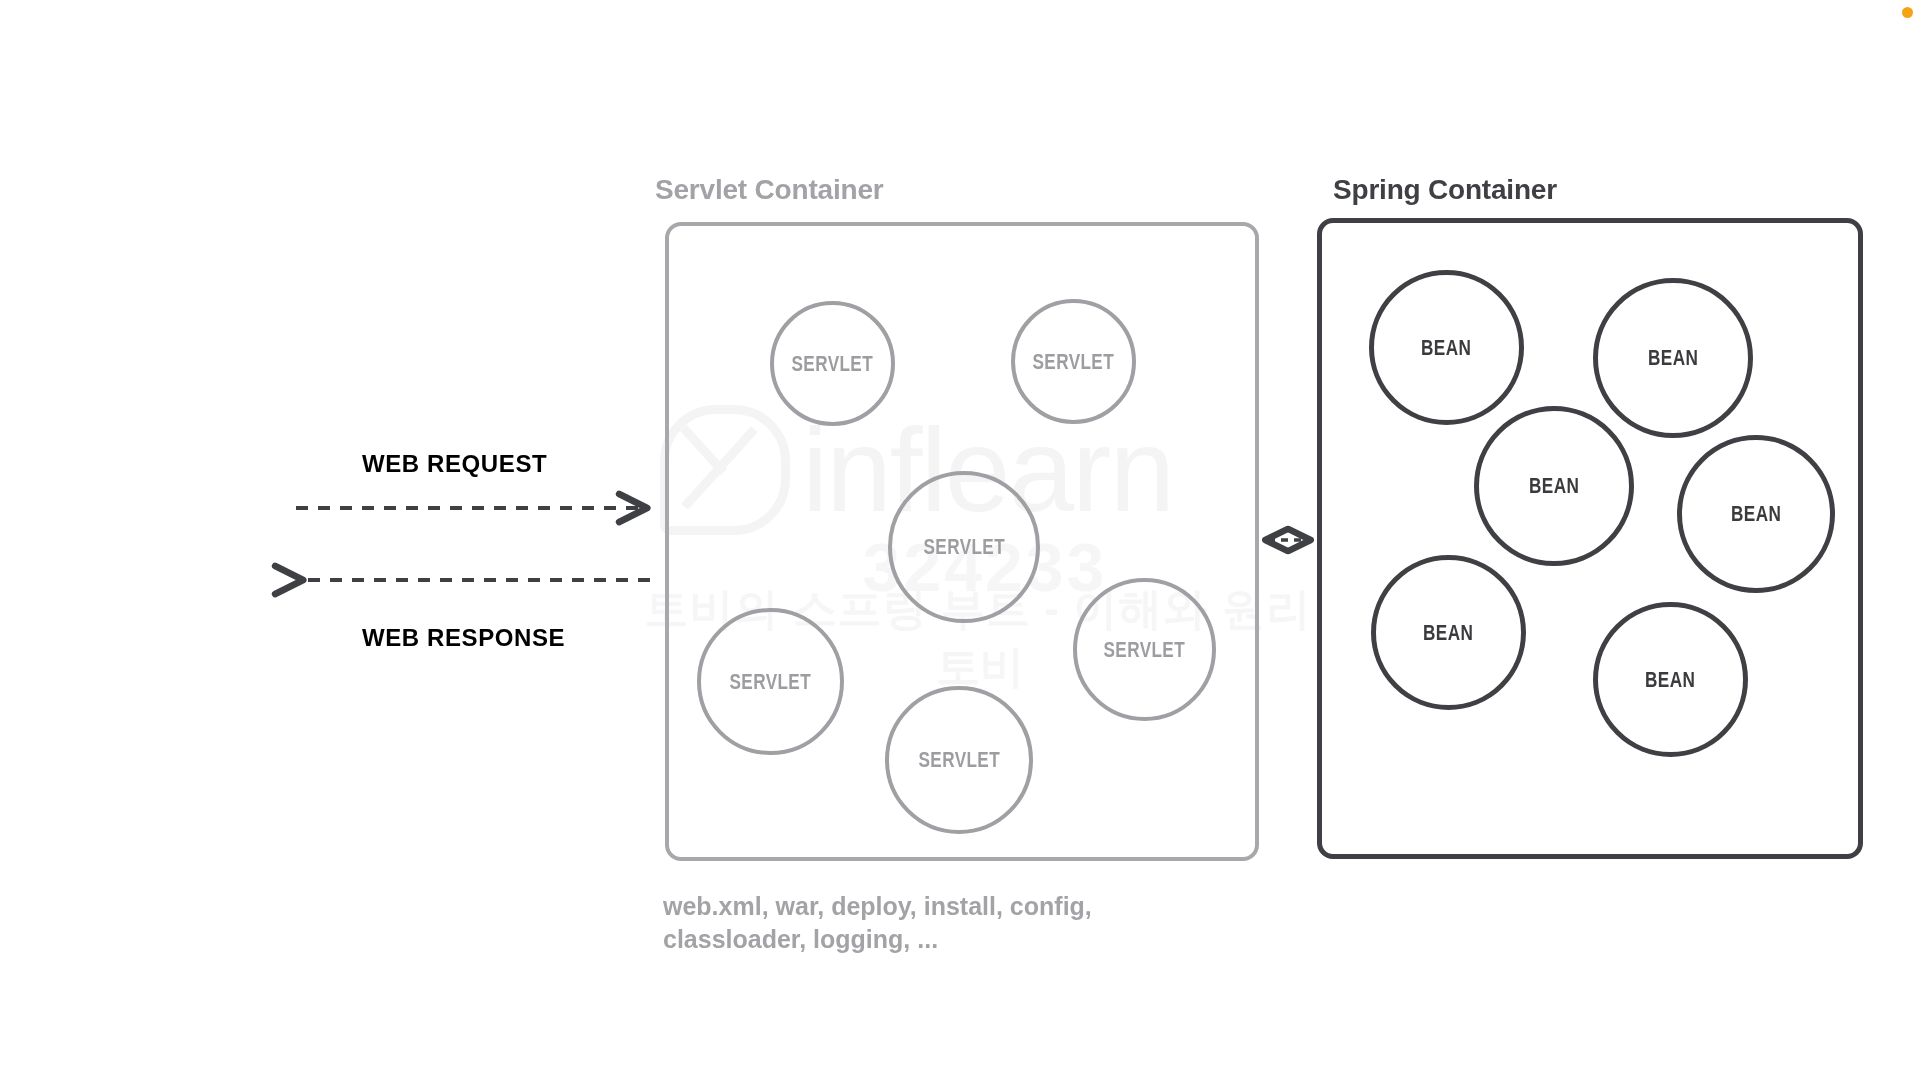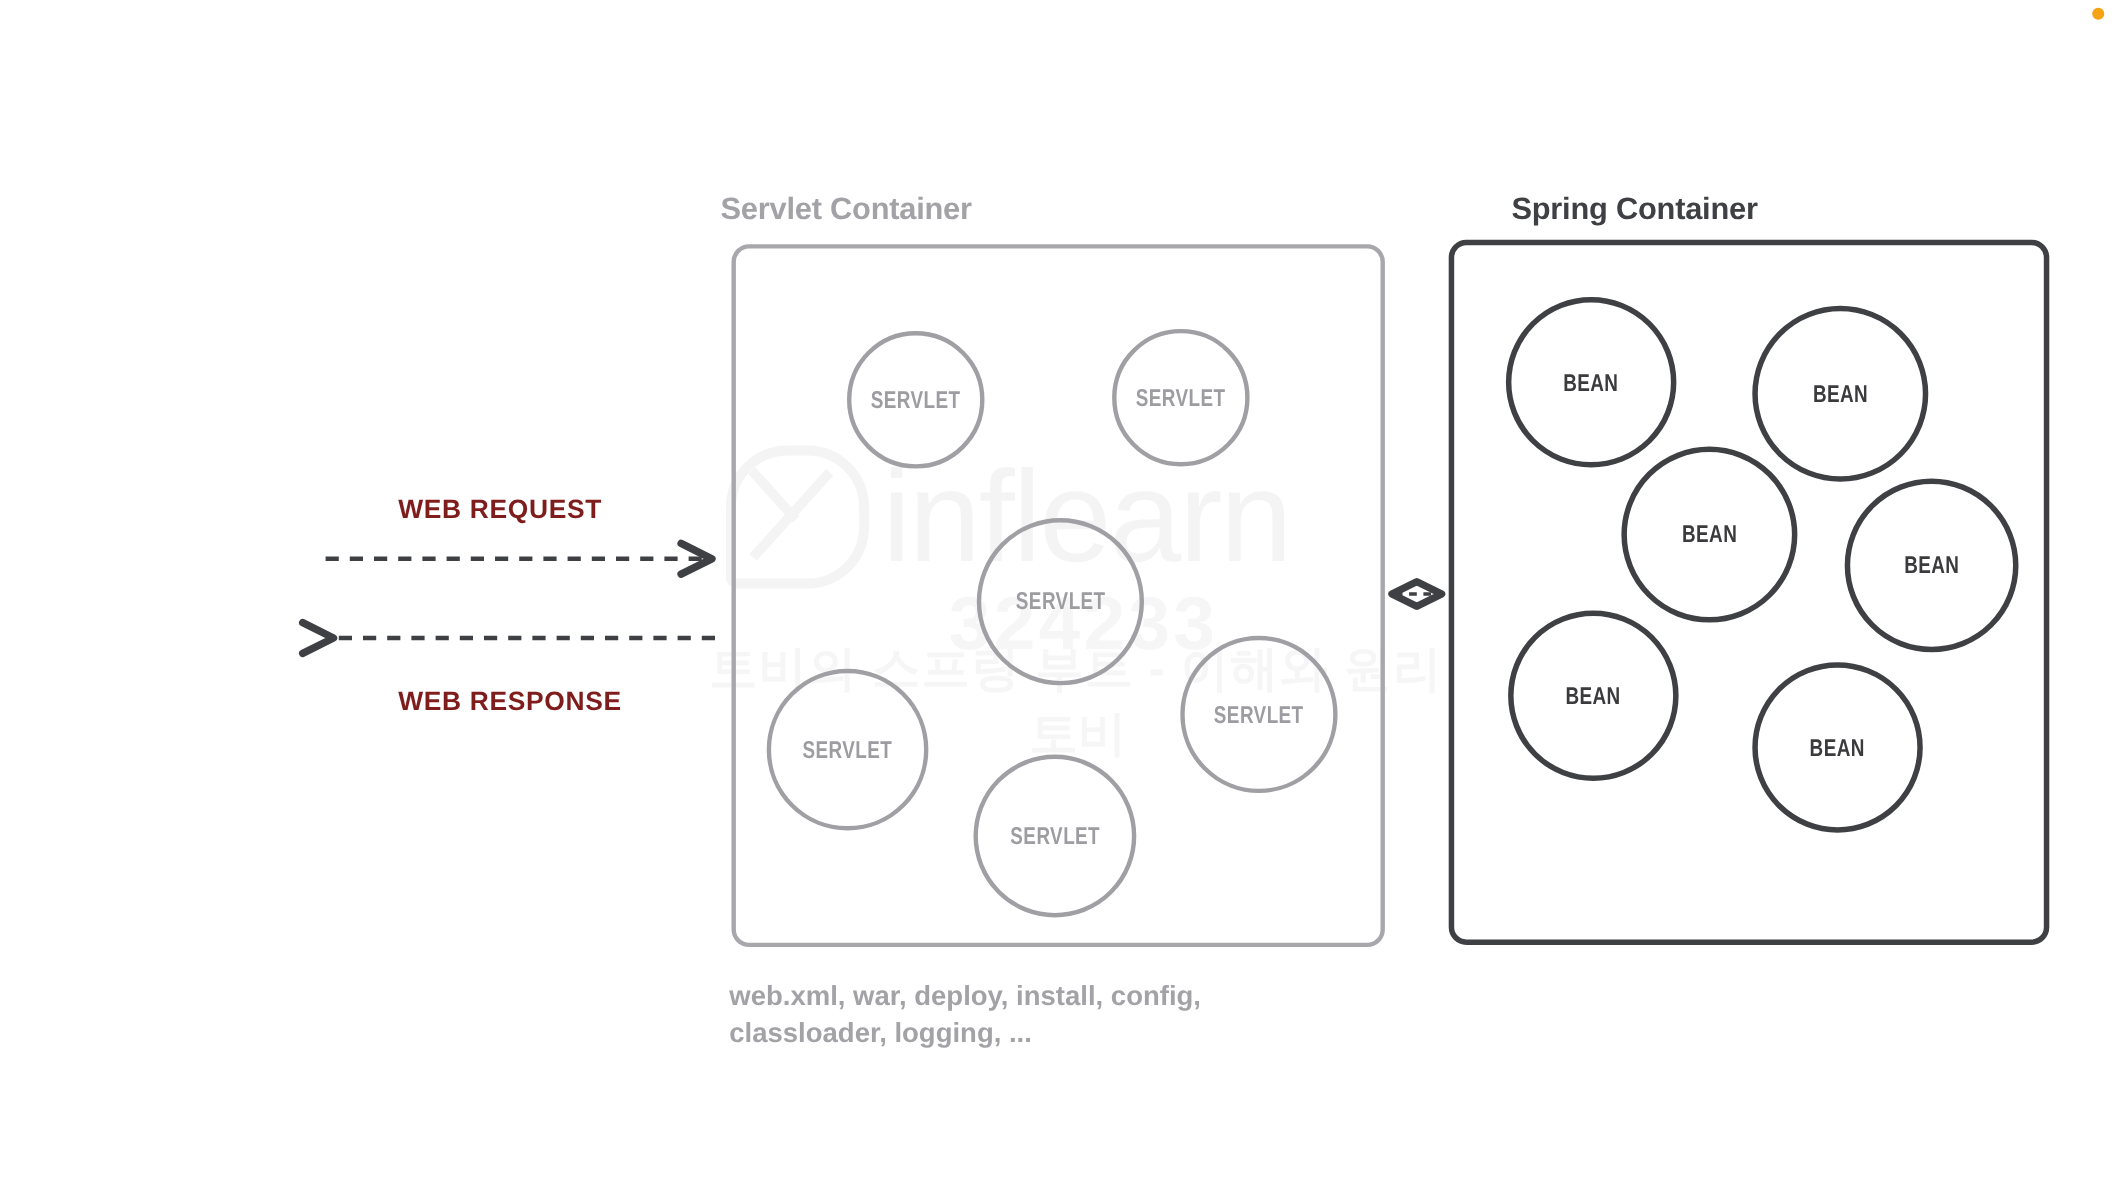--- a/index.html
+++ b/index.html
@@ -176,21 +176,21 @@
   }
 
   .box-label {
     position: absolute;
     font-size: 28px;
     font-weight: 700;
     letter-spacing: -0.2px;
     z-index: 5;
   }
   .servlet-label { left: 655px; top: 174px; color: #a3a3a7; }
-  .spring-label  { left: 1374px; top: 174px; color: #3f4044; }
+  .spring-label  { left: 1333px; top: 174px; color: #3f4044; }
 
   .box-caption {
     position: absolute;
     font-size: 25px;
     font-weight: 700;
     line-height: 1.32;
     z-index: 5;
   }
   .servlet-caption { left: 663px; top: 890px; width: 560px; color: #a3a3a7; }
   .spring-caption  { left: 1332px; top: 890px; width: 500px; color: #3f4044; }
@@ -217,21 +217,21 @@
     width: 1920px;
     height: 1080px;
     z-index: 3;
     pointer-events: none;
   }
   .arrow-label {
     position: absolute;
     font-size: 24px;
     font-weight: 700;
     letter-spacing: 0.6px;
-    color: #7f1d1d;
+    color: #000000;
     z-index: 6;
     white-space: nowrap;
   }
   .lbl-request  { left: 362px; top: 450px; }
   .lbl-response { left: 362px; top: 624px; }
 </style>
 </head>
 <body>
 
 <div id="stage">

